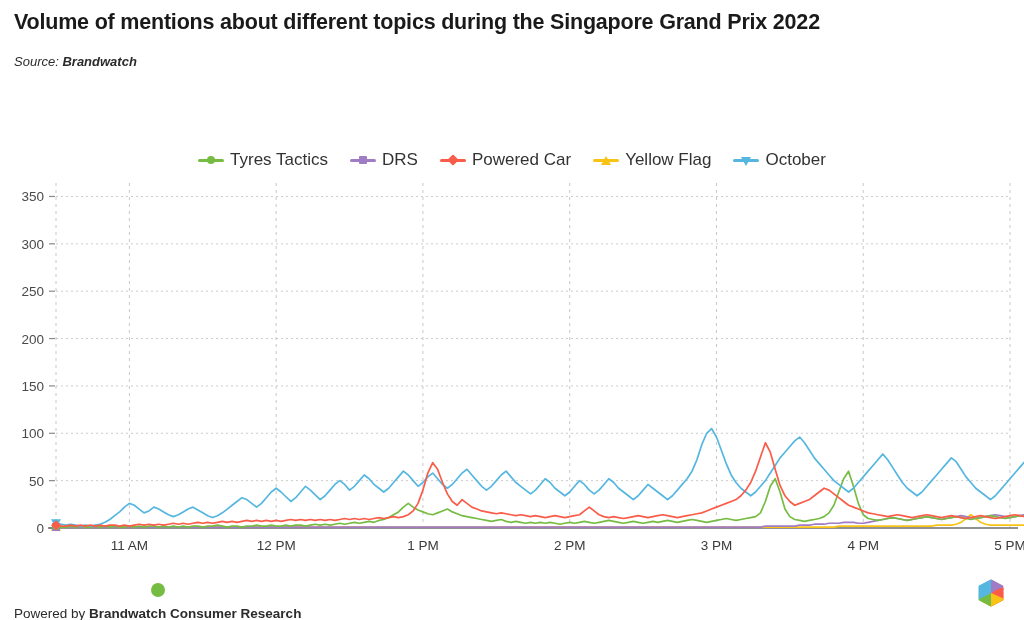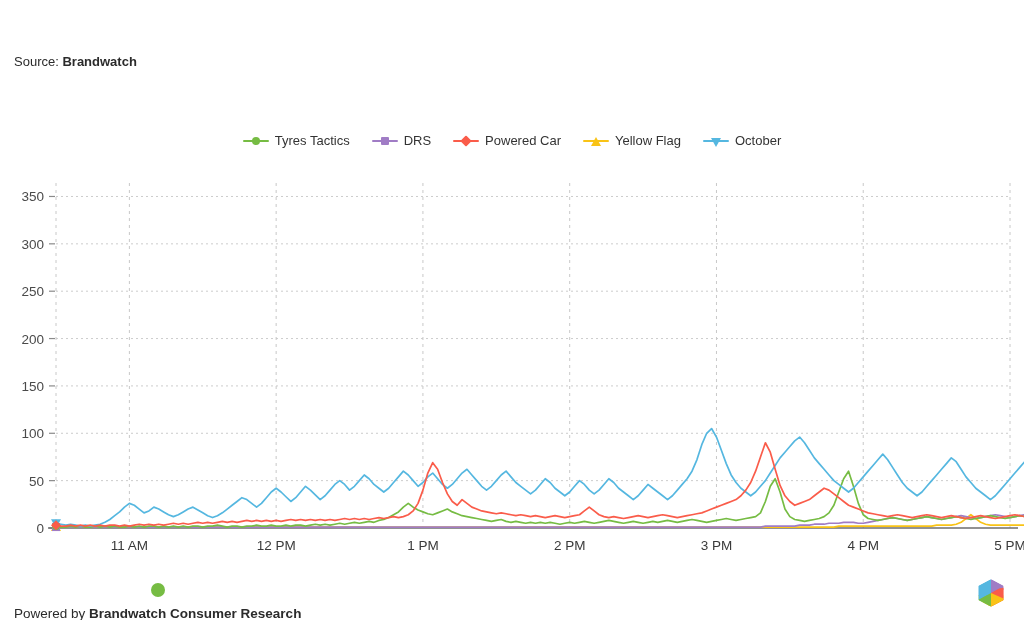--- a/index.html
+++ b/index.html
@@ -10,33 +10,33 @@
   }
   .page{position:relative;width:1024px;height:620px;box-sizing:border-box;}
 
   .title{
     position:absolute;left:14px;top:10px;
     font-size:21.5px;font-weight:bold;color:#1a1a1a;letter-spacing:-0.2px;
     white-space:nowrap;
   }
   .source{
     position:absolute;left:14px;top:54px;
-    font-size:13px;color:#2b2b2b;
+    font-size:13px;color:#2b2b2b;font-style:italic;
   }
   .source b{font-weight:bold;}
   .desc{
     position:absolute;left:14px;top:78px;width:975px;
     font-size:13px;line-height:19px;color:#2b2b2b;
   }
 
   
   .legend{
-    position:absolute;left:0;top:133px;width:1024px;
+    position:absolute;left:0;top:150px;width:1024px;
     display:flex;justify-content:center;align-items:center;gap:22px;
-    font-size:13px;color:#333333;text-align:center;
+    font-size:17px;color:#333333;text-align:center;
   }
   .legend-item{display:flex;align-items:center;gap:6px;cursor:pointer;}
   .legend-mark{position:relative;width:26px;height:12px;display:block;}
   .legend-mark i{
     position:absolute;left:0;top:5px;width:26px;height:2.6px;display:block;border-radius:2px;
   }
   .legend-mark s{
     position:absolute;left:9px;top:2px;width:8px;height:8px;display:block;text-decoration:none;
   }
   .lm-circle{border-radius:50%;}
@@ -70,20 +70,21 @@
   }
   .footer-dot{width:14px;height:14px;border-radius:50%;display:block;}
   .footer b{font-weight:bold;}
   .logo{position:absolute;right:18px;top:578px;width:30px;height:30px;}
 </style>
 </head>
 <body>
 
 <div class="page">
 
+  <div class="title">Volume of mentions about different topics during the Singapore Grand Prix 2022</div>
 
   <div class="source">
     <span>Source:</span>
     <b>Brandwatch</b>
   </div>
 
 
   <div class="legend" id="legend">
       <div class="legend-item">
         <span class="legend-mark">

